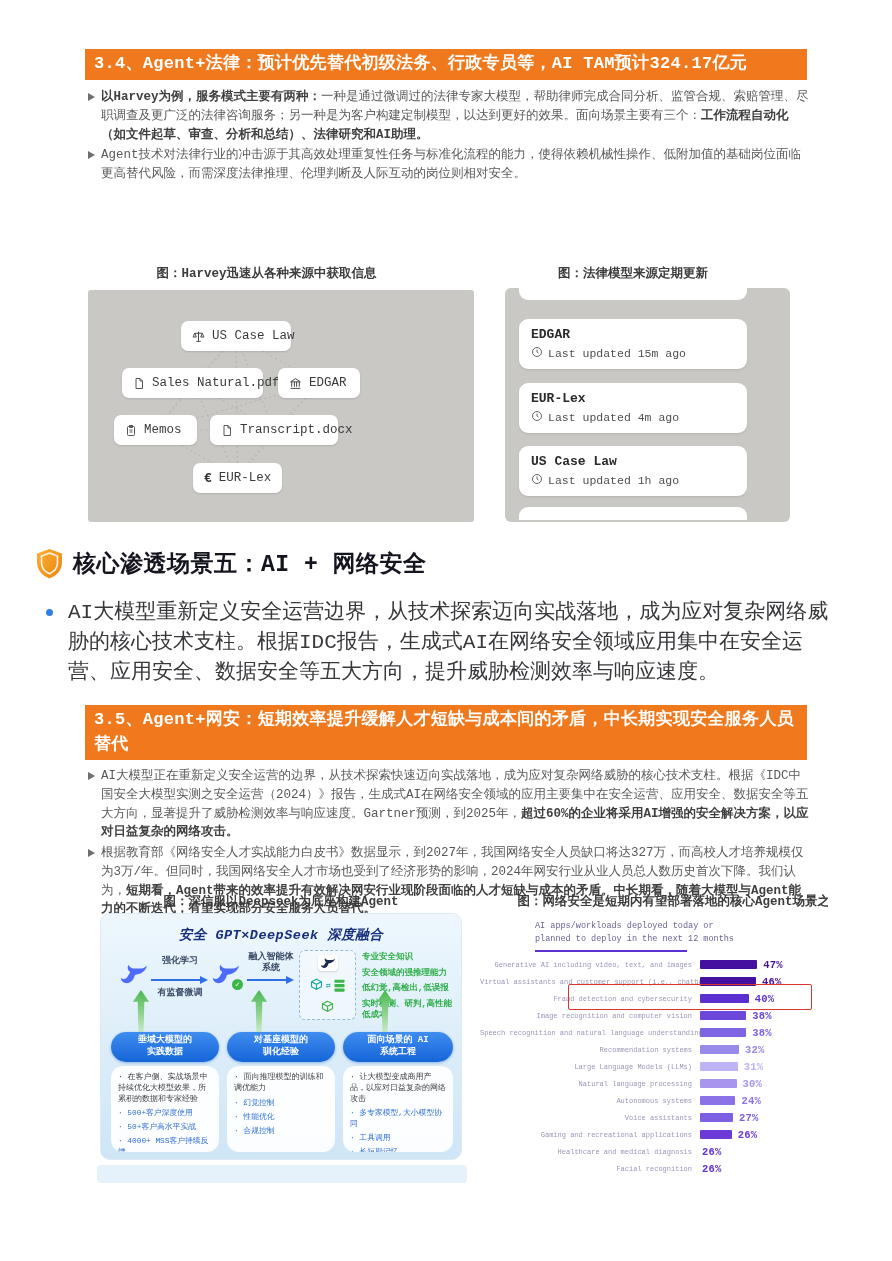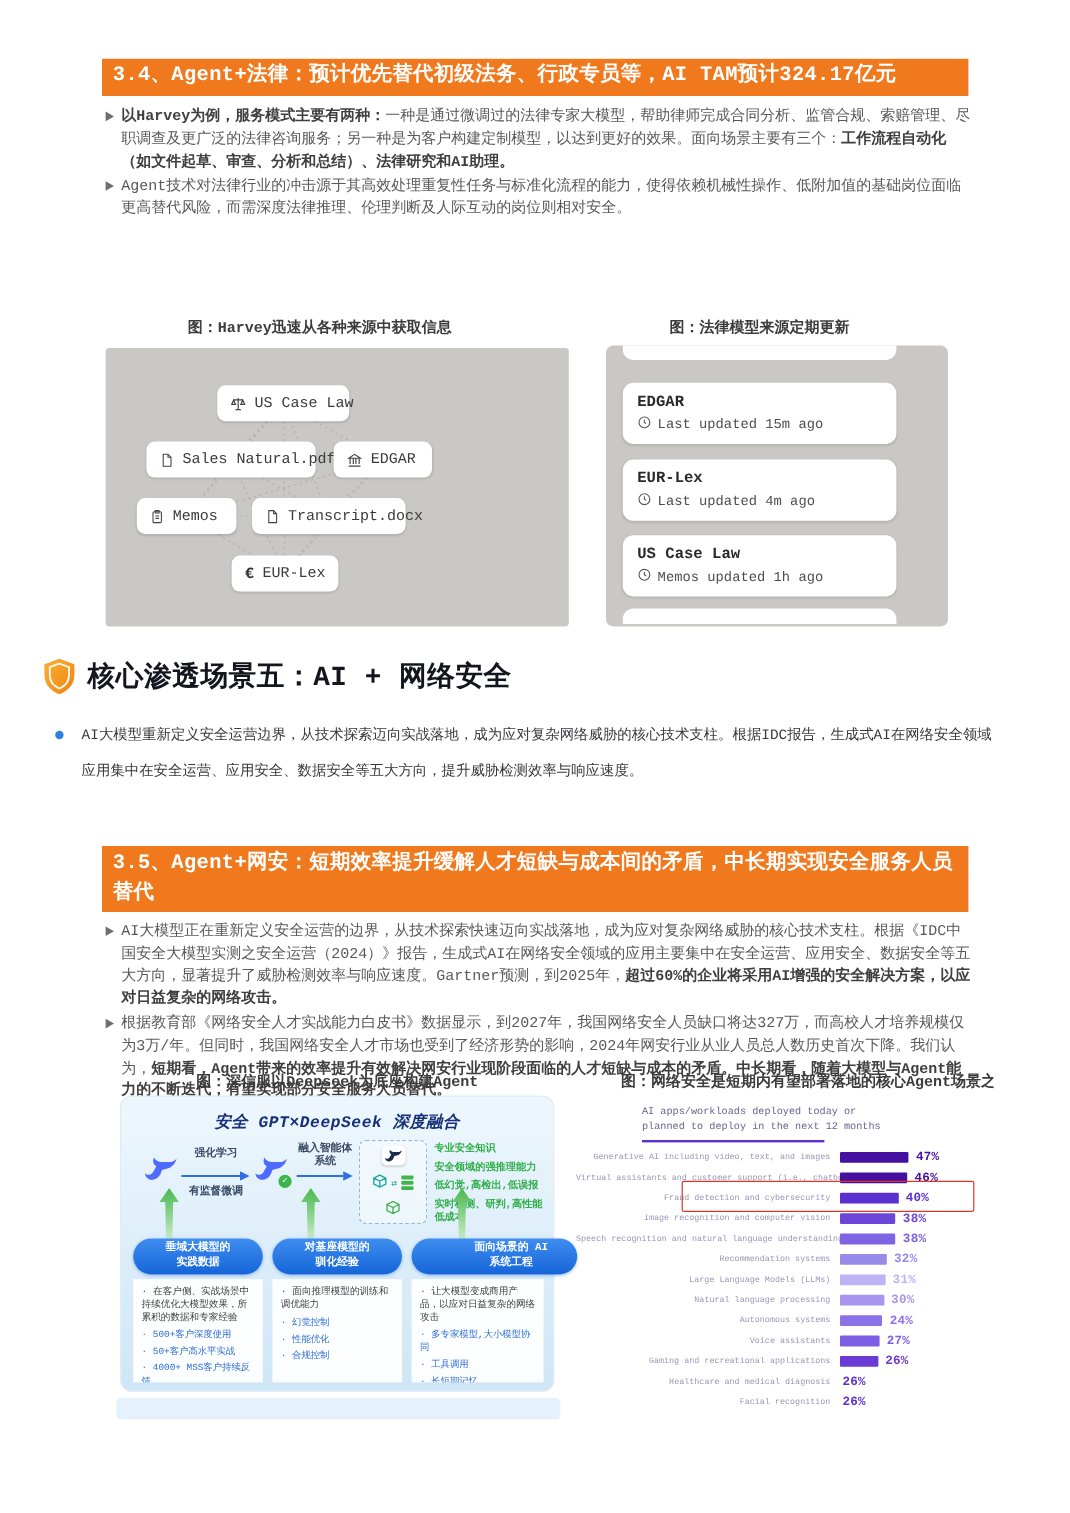--- a/index.html
+++ b/index.html
@@ -39,21 +39,21 @@
          padding:8px 12px;box-sizing:border-box;box-shadow:0 1px 2px rgba(0,0,0,.10);}
   .scard .nm{font-size:13px;font-weight:bold;color:#2a2a2a;margin-bottom:4px;}
   .scard .upd{display:flex;align-items:center;gap:5px;font-size:11.5px;color:#4f4f4f;}
   .partcard{position:absolute;left:14px;width:228px;background:#fff;}
   
   .sec-head{position:absolute;left:36px;top:548px;display:flex;align-items:center;gap:10px;}
   .sec-head .t{font-size:23px;font-weight:bold;color:#15151f;letter-spacing:.5px;}
   
   .lead-wrap{position:absolute;left:46px;top:598px;width:790px;display:flex;gap:15px;}
   .dot{flex:0 0 auto;width:7px;height:7px;border-radius:50%;background:#2f7ee3;margin-top:11px;}
-  .lead{font-size:12px;line-height:30px;color:#38383c;}
+  .lead{font-size:21px;line-height:30px;color:#38383c;}
   
   #sangfor{position:absolute;left:100px;top:913px;width:362px;height:247px;border-radius:10px;
            background:linear-gradient(180deg,#eef7fd 0%,#dcedf9 55%,#cfe6f6 100%);
            border:1px solid #dcebf6;box-sizing:border-box;}
   #sangfor-strip{position:absolute;left:97px;top:1165px;width:370px;height:18px;
            background:#e6f2fb;border-radius:4px;}
   .sg-title{position:absolute;left:0;top:12px;width:100%;text-align:center;color:#17307b;
             font-size:13.5px;font-weight:bold;font-style:italic;letter-spacing:.5px;}
   .whale{position:absolute;}
   .wbadge{position:absolute;width:11px;height:11px;border-radius:50%;background:#3cb54a;
@@ -67,21 +67,21 @@
         display:flex;align-items:center;justify-content:center;}
   .midrow{display:flex;align-items:center;gap:2px;}
   .benefits{position:absolute;left:261px;top:38px;width:96px;}
   .benefit{font-size:8.5px;font-weight:bold;color:#2fae4a;line-height:1.25;margin-bottom:5px;}
   .garrow{position:absolute;}
   .pill{position:absolute;top:118px;height:30px;border-radius:15px;
         background:linear-gradient(180deg,#3f8df0,#1565d8);color:#fff;font-weight:bold;
         font-size:9px;line-height:1.3;text-align:center;display:flex;align-items:center;
         justify-content:center;white-space:pre-line;box-shadow:0 1px 3px rgba(21,101,216,.4);}
   .sgcard{position:absolute;top:152px;height:86px;background:rgba(255,255,255,.92);
-          border-radius:0;padding:6px 7px;box-sizing:border-box;font-size:8px;
+          border-radius:12px;padding:6px 7px;box-sizing:border-box;font-size:8px;
           line-height:1.35;color:#3d3d3d;overflow:hidden;}
   .sgcard .leaditem{margin-bottom:4px;}
   .sgcard .bi{color:#2f6fd2;font-size:7.8px;margin-top:3.5px;}
   
   #chart{position:absolute;left:480px;top:915px;width:405px;height:280px;}
   .ch-head{position:absolute;left:55px;top:5px;font-size:8.5px;color:#6a6393;line-height:1.55;}
   .ch-underline{width:152px;height:2px;background:#5b2fd0;margin-top:4px;}
   #ch-rows{position:absolute;left:0;top:41px;width:100%;}
   .ch-row{display:flex;align-items:center;height:17px;}
   .ch-lab{width:212px;text-align:right;font-size:7px;color:#9a96b8;padding-right:8px;
@@ -208,21 +208,21 @@
             <span>Last updated 4m ago</span>
           </div>
         </div>
         <div class="scard" style="top: 158px;">
           <div class="nm">US Case Law</div>
           <div class="upd">
             <span class="ic"><svg width="12" height="12" viewBox="0 0 24 24" fill="none" stroke="#555" stroke-width="1.8">
                 <circle cx="12" cy="12" r="9"></circle>
                 <path d="M12 7v5l3 2"></path>
               </svg></span>
-            <span>Memos updated 1h ago</span>
+            <span>Last updated 1h ago</span>
           </div>
         </div>
       </div>
     <div class="partcard" style="top:219px;height:13px;border-radius:9px 9px 0 0;"></div>
   </div>
 
   <div class="sec-head">
     <svg width="27" height="31" viewBox="0 0 27 31">
       <defs>
           <linearGradient id="shg" x1="0" y1="0" x2="1" y2="1">
@@ -326,21 +326,21 @@
     </svg>
     <svg class="garrow" style="left:272px;top:76px;" width="24" height="44" viewBox="0 0 24 60">
       <path d="M12 0 L23 16 H16.5 L15.5 60 H8.5 L7.5 16 H1 Z" fill="url(#gg1)"></path>
     </svg>
 
     <div id="sg-pills">
         <div class="pill" style="left: 10px; width: 108px;">垂域大模型的
 实践数据</div>
         <div class="pill" style="left: 126px; width: 108px;">对基座模型的
 驯化经验</div>
-        <div class="pill" style="left: 242px; width: 110px; padding-left: 28px;">面向场景的 AI
+        <div class="pill" style="left: 242px; width: 110px;">面向场景的 AI
 系统工程</div>
       </div>
     <div id="sg-cards">
         <div class="sgcard" style="left: 10px; width: 108px;">
           <div class="leaditem">· 在客户侧、实战场景中持续优化大模型效果，所累积的数据和专家经验</div>
           <div class="bi">· 500+客户深度使用</div>
           <div class="bi">· 50+客户高水平实战</div>
           <div class="bi">· 4000+ MSS客户持续反馈</div>
         </div>
         <div class="sgcard" style="left: 126px; width: 108px;">

